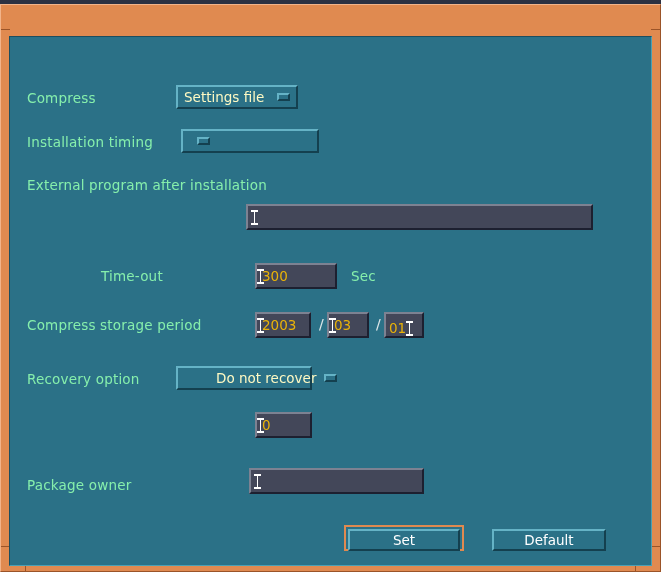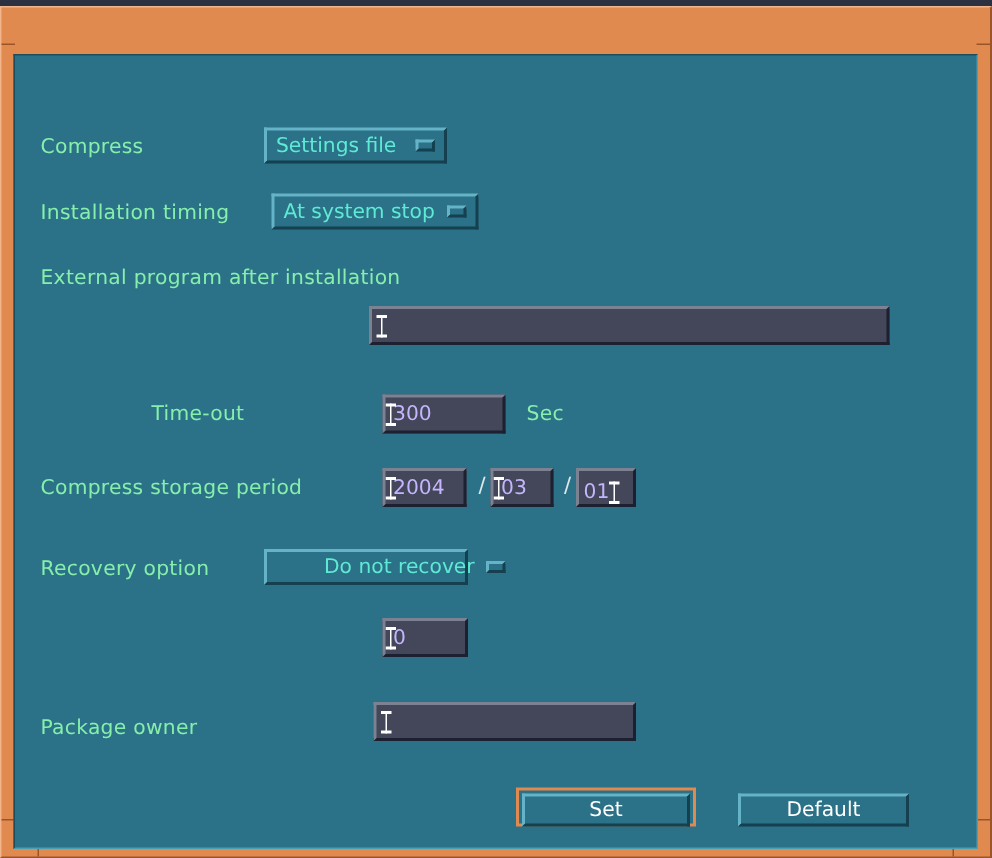--- a/index.html
+++ b/index.html
@@ -139,21 +139,21 @@
     border-left: 2px solid #65b3c6;
     border-right: 2px solid #14404f;
     border-bottom: 2px solid #14404f;
     display: flex;
     align-items: center;
     cursor: pointer;
     padding: 0 6px;
     height: 24px;
   }
   .optmenu .opt-label {
-    color: #5eead4;
+    color: #fef9c3;
     font-size: 13.5px;
     white-space: nowrap;
     flex: 1;
   }
   .optmenu .opt-glyph {
     width: 13px;
     height: 8px;
     margin-left: 8px;
     box-sizing: border-box;
     background: #2b7187;
@@ -173,21 +173,21 @@
     border-left: 2px solid #7d8292;
     border-right: 2px solid #1d2030;
     border-bottom: 2px solid #1d2030;
     display: flex;
     align-items: center;
     height: 26px;
     cursor: text;
     overflow: hidden;
   }
   .field .fval {
-    color: #c4b5fd;
+    color: #eab308;
     font-size: 13.5px;
     white-space: nowrap;
     margin-left: 1px;
   }
   
   .caret {
     position: relative;
     width: 7px;
     height: 15px;
     flex: none;
@@ -262,41 +262,40 @@
   <div id="client">
 
     <div class="lbl" style="left:17px; top:53px;">Compress</div>
     <div class="optmenu" style="left:166px; top:48px; width:122px;">
       <span class="opt-label">Settings file</span>
       <span class="opt-glyph"></span>
     </div>
 
     <div class="lbl" style="left:17px; top:97px;">Installation timing</div>
     <div class="optmenu" style="left:171px; top:92px; width:138px;">
-      <span class="opt-label">At system stop</span>
       <span class="opt-glyph"></span>
     </div>
 
     <div class="lbl" style="left:17px; top:140px;">External program after installation</div>
     <div class="field" style="left:236px; top:167px; width:347px;">
       <span class="caret"></span>
       <span class="fval"></span>
     </div>
 
     <div class="lbl" style="left:91px; top:231px;">Time-out</div>
     <div class="field" style="left:245px; top:226px; width:82px;">
       <span class="caret tight"></span>
       <span class="fval">300</span>
     </div>
     <div class="lbl" style="left:341px; top:231px;">Sec</div>
 
     <div class="lbl" style="left:17px; top:280px;">Compress storage period</div>
     <div class="field" style="left:245px; top:275px; width:56px;">
       <span class="caret tight"></span>
-      <span class="fval">2004</span>
+      <span class="fval">2003</span>
     </div>
     <div class="slash" style="left:309px; top:279px;">/</div>
     <div class="field" style="left:317px; top:275px; width:42px;">
       <span class="caret tight"></span>
       <span class="fval">03</span>
     </div>
     <div class="slash" style="left:366px; top:279px;">/</div>
     <div class="field" style="left:374px; top:275px; width:40px;align-items:flex-end;">
       <span class="fval" style="margin-left:3px;">01</span>
       <span class="caret tight"></span>

